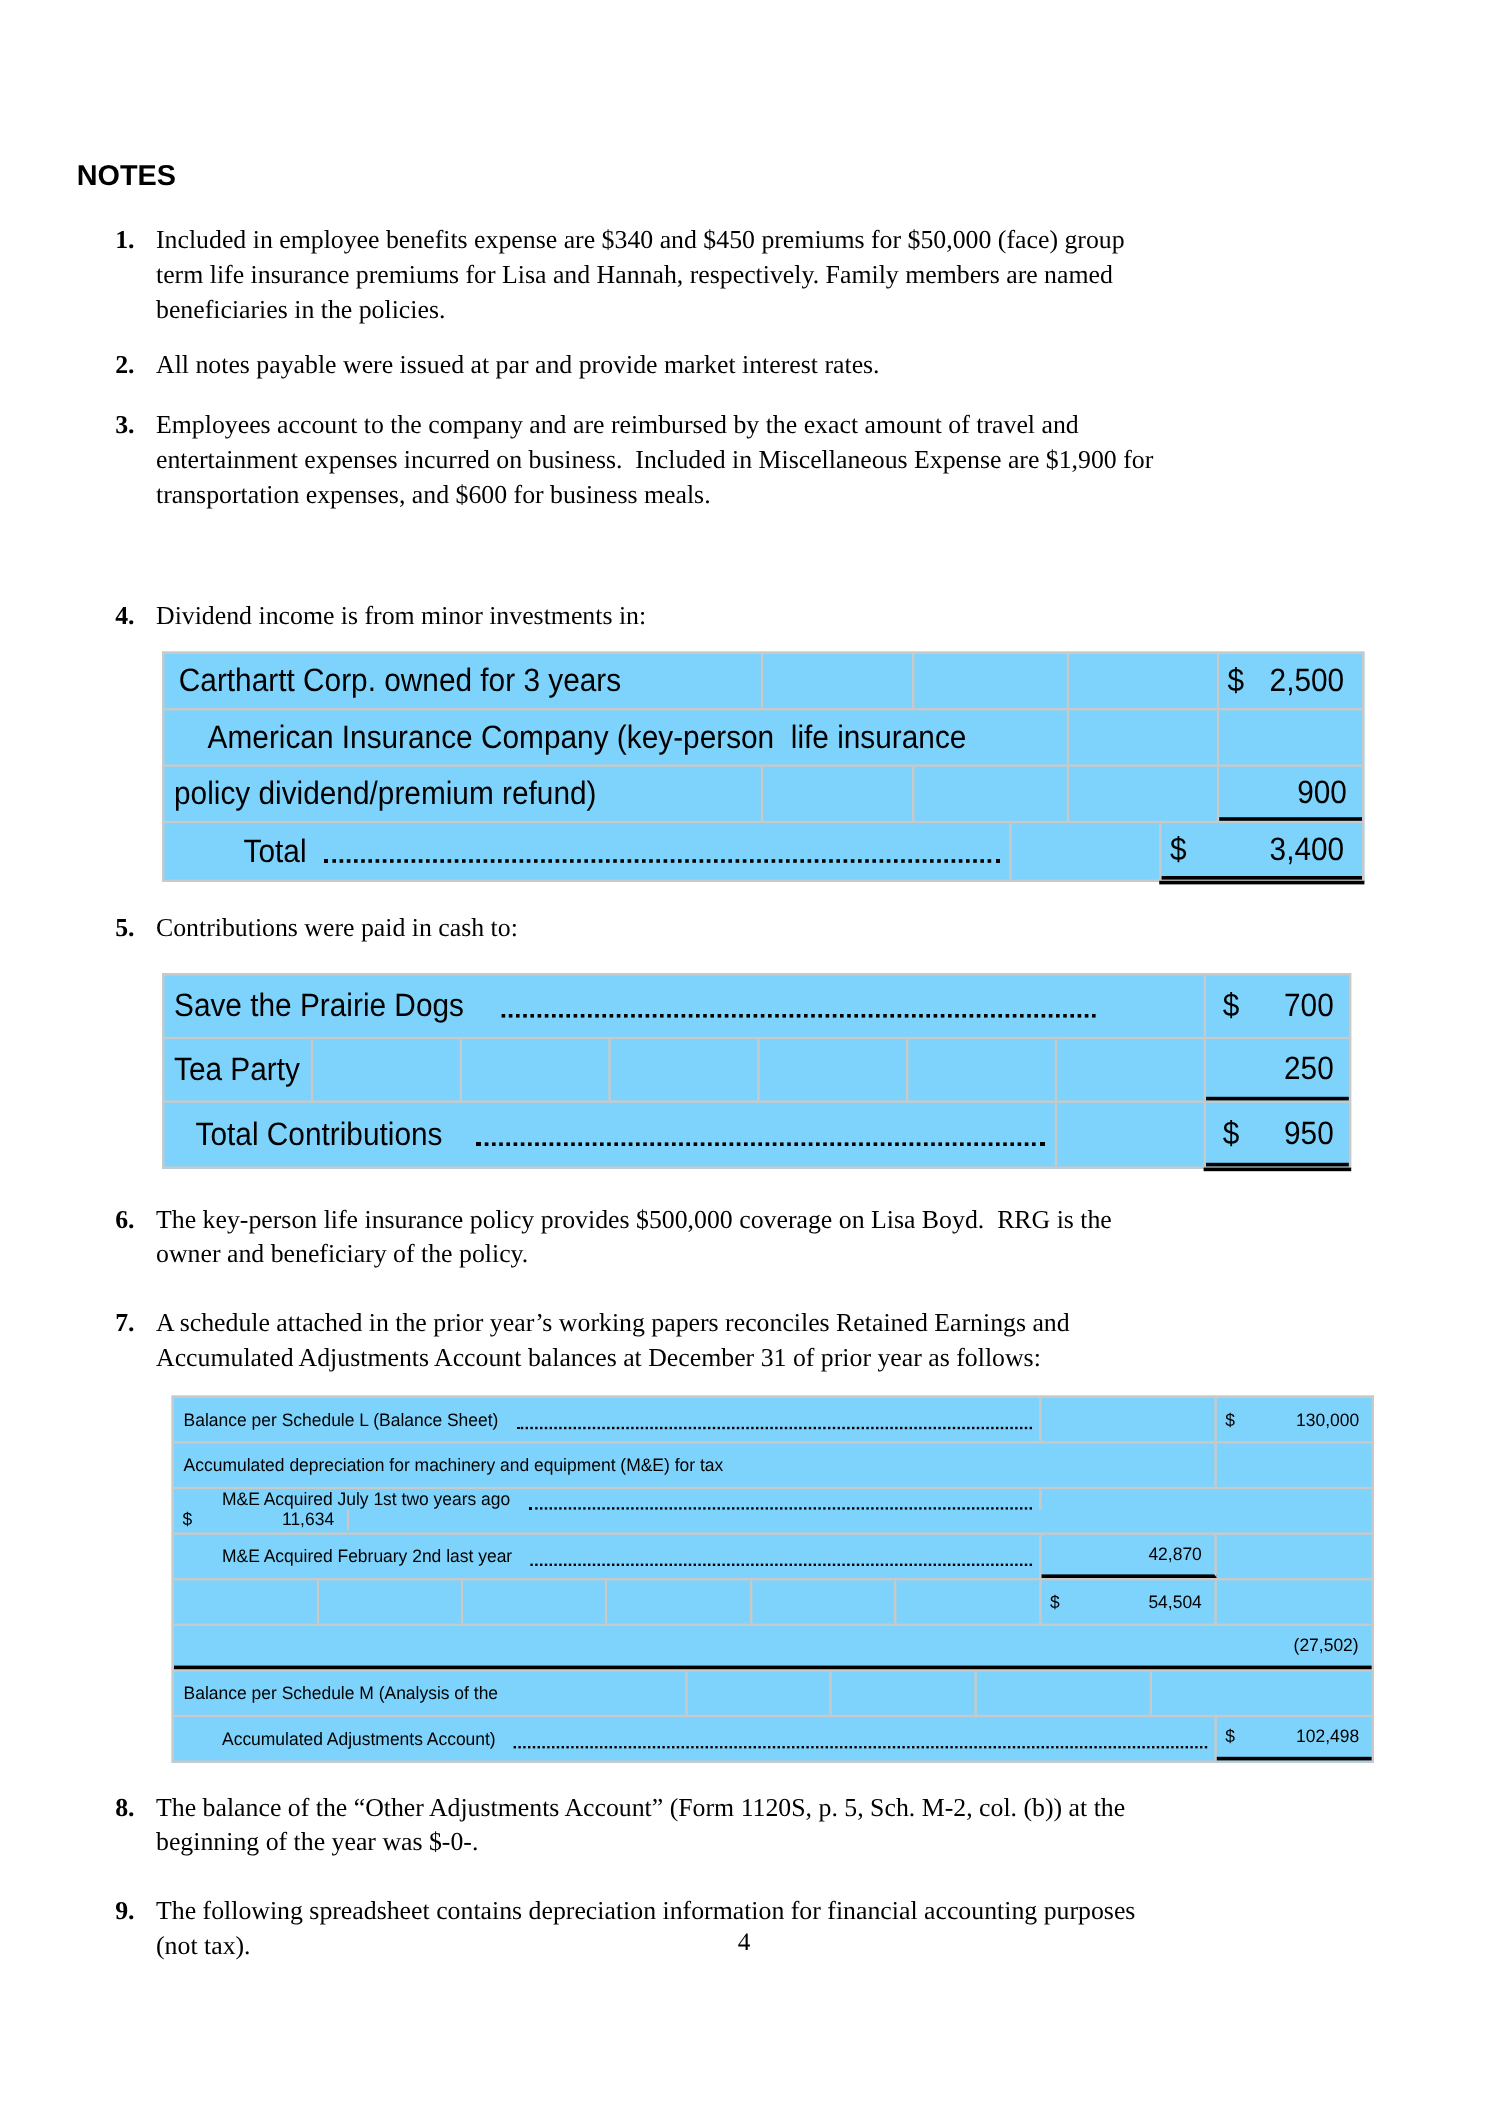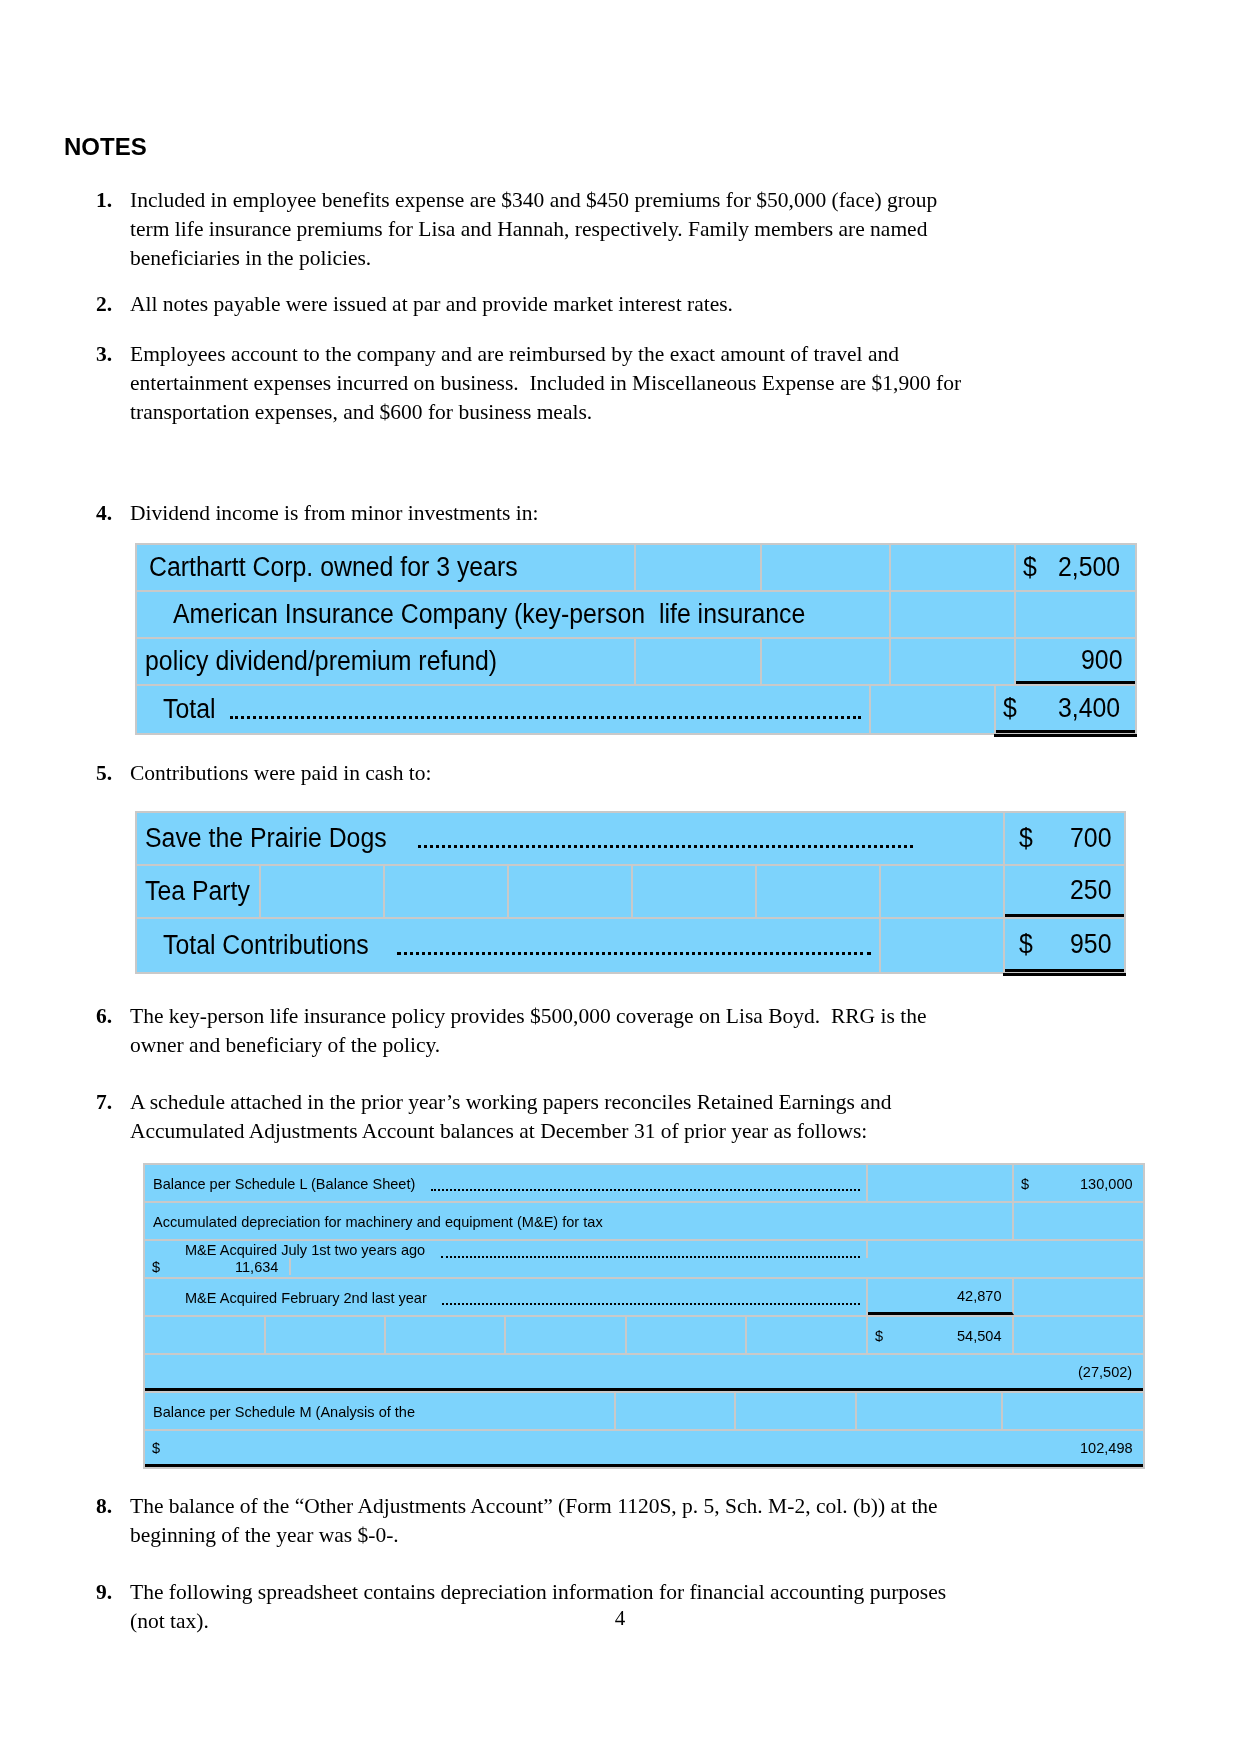--- a/index.html
+++ b/index.html
@@ -113,21 +113,21 @@
         </div>
       <div class="cell" style="width:126px;"></div>
       <div class="cell" style="width:129px;"></div>
       <div class="cell" style="width:125px;"></div>
       <div class="cell amt bb" style="flex:1;">
         <span class="cur cx"></span>
         <span class="cx num-right">900</span>
       </div>
     </div>
     <div class="row" style="height:47px;">
-      <div class="cell pl26" style="width:734px;">
+      <div class="cell pl26" style="width:666px;margin-left:40px;">
         <span class="cx">Total</span>
         <span class="lead"></span>
       </div>
       <div class="cell" style="width:125px;"></div>
       <div class="cell amt dbl" style="flex:1;">
         <span class="cur cx">$</span>
         <span class="cx num-right">3,400</span>
       </div>
     </div>
   </div>
@@ -249,30 +249,34 @@
 
 
     <div class="row" style="height:36px;">
       <div class="cell amt bb" style="flex:1;">
         <span class="cur cx"></span>
         <span class="cx num-right">(27,502)</span>
       </div>
     </div>
 
     <div class="row" style="height:36px;">
-      <div class="cell pl8" style="width:471px;">
+      <div class="cell pl8" style="width:428px;">
           <span class="cx">Balance per Schedule M (Analysis of the</span>
         </div>
       <div class="cell" style="width:120px;"></div>
       <div class="cell" style="width:121px;"></div>
       <div class="cell" style="width:146px;"></div>
       <div class="cell" style="flex:1;"></div>
     </div>
 
     <div class="row" style="height:36px;">
+      <div class="cell pl40" style="width:869px;">
+        <span class="cx">Accumulated Adjustments Account)</span>
+        <span class="lead mr60"></span>
+      </div>
       <div class="cell amt bb" style="flex:1;">
         <span class="cur cx">$</span>
         <span class="cx num-right">102,498</span>
       </div>
     </div>
   </div>
 
   <div class="note" style="top:1492px;">
     <span class="num">8.</span>
     <span class="txt">The balance of the “Other Adjustments Account” (Form 1120S, p. 5, Sch. M-2, col. (b)) at the

